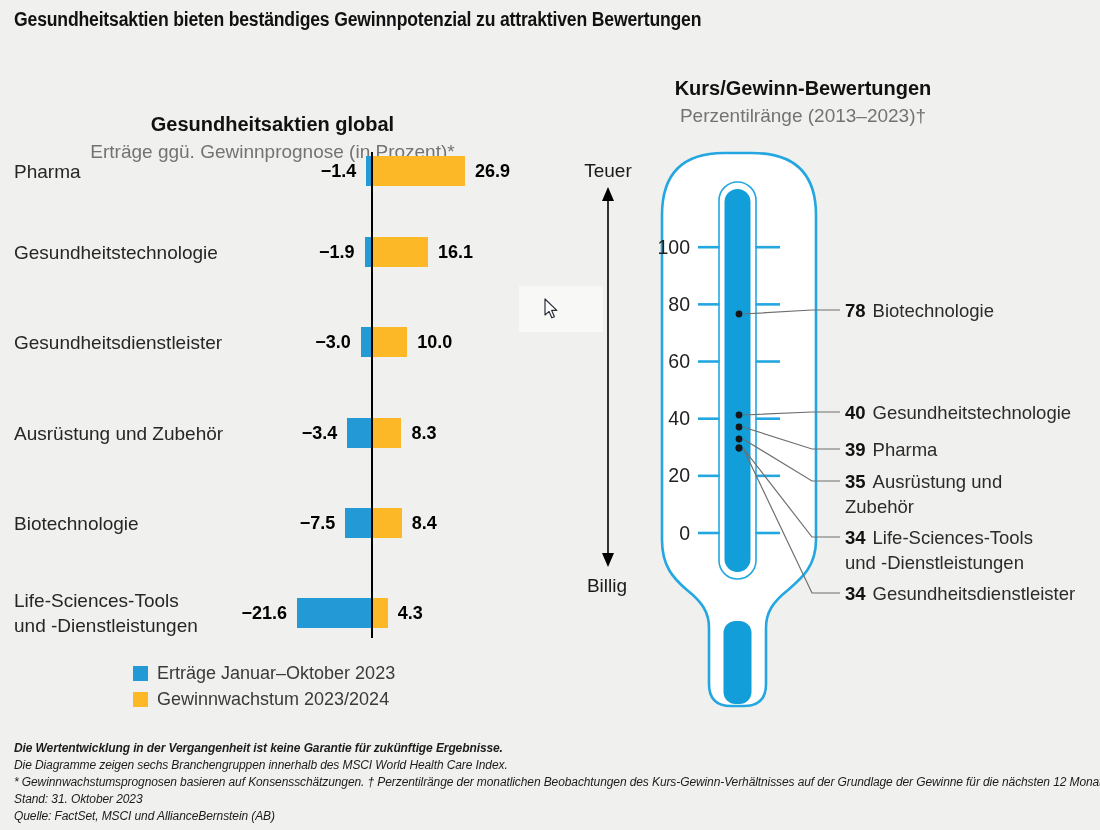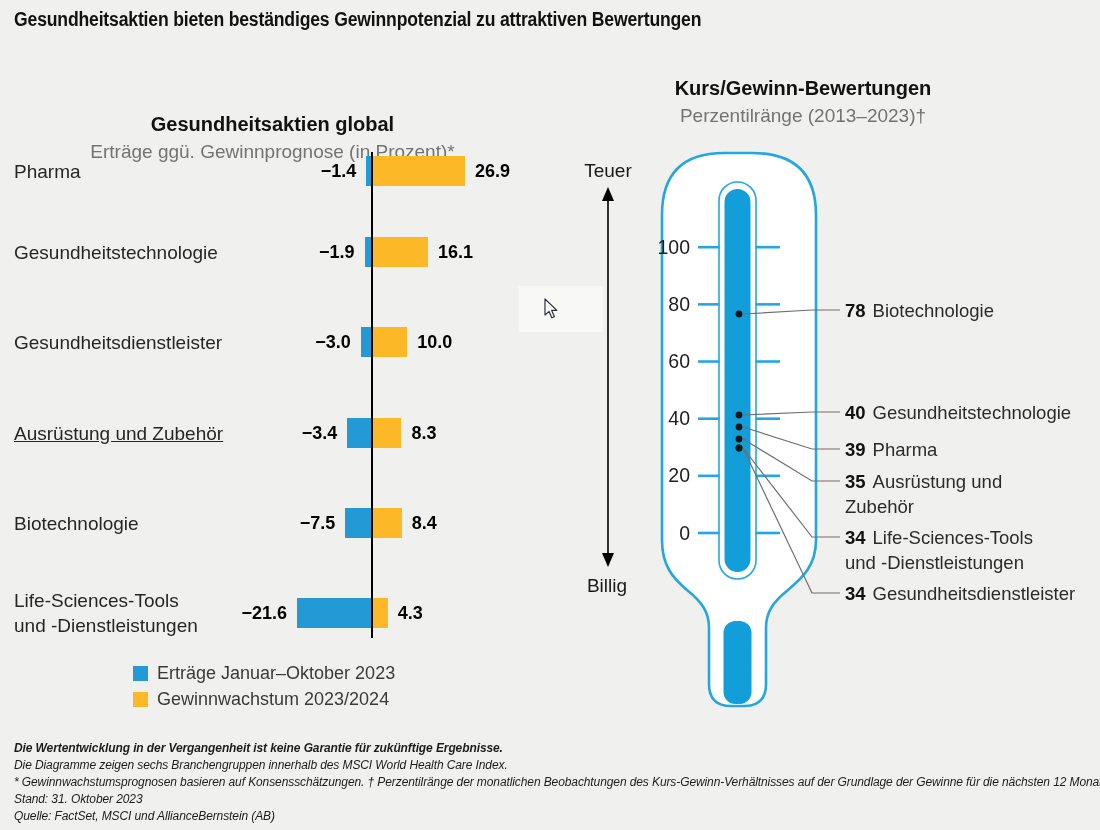--- a/index.html
+++ b/index.html
@@ -78,21 +78,21 @@
         <div class="bar" style="left: 373px; top: 97px; width: 55.062px; background: rgb(252, 184, 39);"></div>
         <div class="val-label val-neg" style="left: 244.502px; top: 97px;">−1.9</div>
         <div class="val-label" style="left: 438.062px; top: 97px;">16.1</div>
         <div class="cat-label" style="top: 189.5px;">
           <div>Gesundheitsdienstleister</div>
         </div>
         <div class="bar" style="left: 360.74px; top: 187px; width: 10.26px; background: rgb(35, 153, 214);"></div>
         <div class="bar" style="left: 373px; top: 187px; width: 34.2px; background: rgb(252, 184, 39);"></div>
         <div class="val-label val-neg" style="left: 240.74px; top: 187px;">−3.0</div>
         <div class="val-label" style="left: 417.2px; top: 187px;">10.0</div>
-        <div class="cat-label" style="top: 280.5px; text-decoration: underline;">
+        <div class="cat-label" style="top: 280.5px;">
           <div>Ausrüstung und Zubehör</div>
         </div>
         <div class="bar" style="left: 347.402px; top: 278px; width: 23.598px; background: rgb(35, 153, 214);"></div>
         <div class="bar" style="left: 373px; top: 278px; width: 28.386px; background: rgb(252, 184, 39);"></div>
         <div class="val-label val-neg" style="left: 227.402px; top: 278px;">−3.4</div>
         <div class="val-label" style="left: 411.386px; top: 278px;">8.3</div>
         <div class="cat-label" style="top: 370.5px;">
           <div>Biotechnologie</div>
         </div>
         <div class="bar" style="left: 345.35px; top: 368px; width: 25.65px; background: rgb(35, 153, 214);"></div>

